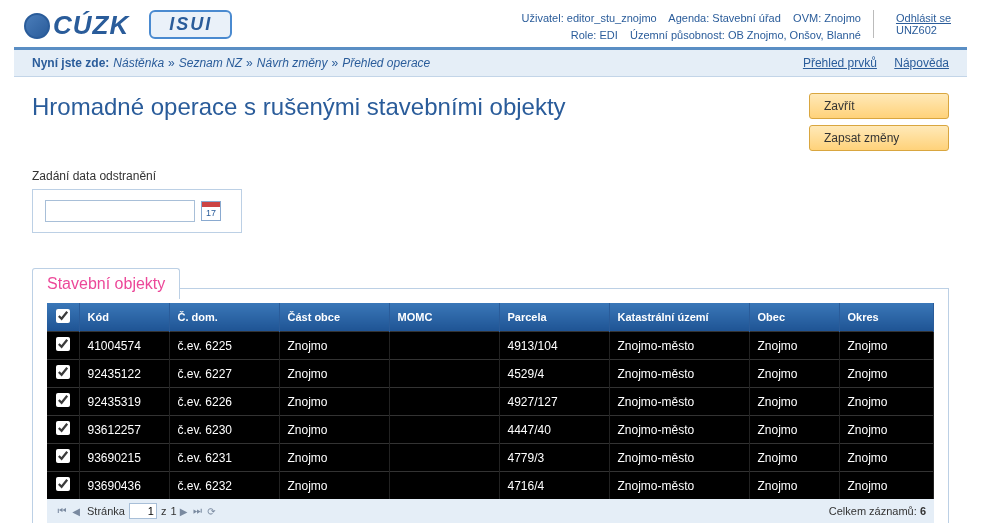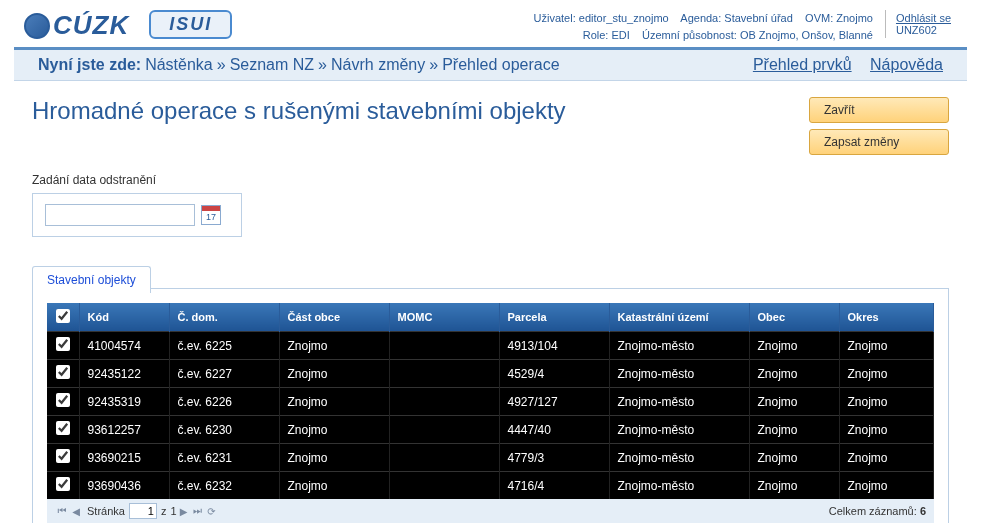--- a/index.html
+++ b/index.html
@@ -8,49 +8,49 @@
 
   
   .header { display: flex; align-items: flex-start; padding: 6px 10px 4px 10px; border-bottom: 3px solid #5a8ec4; }
   .logo-cuzk { font-family: Arial, sans-serif; font-size: 26px; font-weight: bold; font-style: italic; color: #2a5c9a; letter-spacing: 1px; display: flex; align-items: center; }
   .logo-globe { width: 26px; height: 26px; border: 2px solid #2a5c9a; border-radius: 50%; margin-right: 3px; background: linear-gradient(135deg,#4a7dba 0%,#2a5c9a 100%); position: relative; }
   .logo-isui { margin-left: 20px; border: 2px solid #4a8ad0; border-radius: 6px; padding: 2px 18px; color: #2a5c9a; font-weight: bold; font-style: italic; font-size: 18px; background: #eaf1f9; letter-spacing: 2px; }
   .header-info { margin-left: auto; text-align: right; font-size: 11px; color: #2a5c9a; line-height: 1.5; }
   .header-info .row { white-space: nowrap; }
   .header-info .label { color: #2a5c9a; }
   .header-info .val { color: #2a5c9a; }
-  .logout-box { margin-left: 12px; border-left: 1px solid #bbb; padding: 2px 6px 2px 10px; text-align: left; font-size: 11px; }
+  .logout-box { margin-left: 12px; border-left: 1px solid #bbb; padding: 2px 6px 2px 22px; text-align: left; font-size: 11px; }
   .logout-box a { color: #2a5c9a; text-decoration: underline; display: block; }
   .logout-code { color: #2a5c9a; }
 
   
-  .crumb-bar { background: #e5eef7; border-bottom: 1px solid #c3d5e8; padding: 6px 24px; display: flex; align-items: flex-end; font-size: 16px; color: #2a5c9a; }
+  .crumb-bar { background: #e5eef7; border-bottom: 1px solid #c3d5e8; padding: 6px 18px; display: flex; align-items: flex-end; font-size: 12px; color: #2a5c9a; }
   .crumb-label { font-weight: bold; color: #2a5c9a; margin-right: 4px; }
-  .crumb-item { color: #2a5c9a; }
+  .crumb-item { color: #2a5c9a; font-style: italic; }
   .crumb-sep { margin: 0 4px; color: #2a5c9a; }
   .crumb-links { margin-left: auto; }
   .crumb-links a { color: #2a5c9a; text-decoration: underline; margin-left: 14px; }
 
   
   .content { padding: 16px 18px 4px 18px; }
   .title-row { display: flex; align-items: flex-start; }
   h1 { font-size: 24px; font-weight: normal; color: #2a5c9a; flex: 1; }
   .btn-stack { display: flex; flex-direction: column; gap: 6px; align-items: center; }
   .btn { background: linear-gradient(#ffe9b8,#ffd27a); border: 1px solid #d9a63f; border-radius: 3px; padding: 5px 14px; font-size: 12px; color: #333; cursor: pointer; text-align: left; min-width: 140px; }
 
   .section-label { margin-top: 18px; font-size: 12px; color: #333; }
   .date-box { margin-top: 6px; border: 1px solid #bcd0e5; padding: 10px 12px; width: 210px; display: flex; align-items: center; gap: 6px; background: #fff; }
   .date-input { border: 1px solid #a8bfd8; height: 22px; width: 150px; padding: 0 4px; font-size: 12px; }
   .cal-icon { width: 20px; height: 20px; background: #fff; border: 1px solid #8aaad0; position: relative; cursor: pointer; }
   .cal-icon::before { content: "17"; position: absolute; left: 0; right: 0; bottom: 1px; top: 6px; font-size: 9px; color: #2a5c9a; text-align: center; }
   .cal-icon::after { content: ""; position: absolute; left: 0; right: 0; top: 0; height: 5px; background: #c44; }
 
   
   .tabs { margin-top: 24px; }
-  .tab { display: inline-block; background: #fff; border: 1px solid #bcd0e5; border-bottom: none; padding: 6px 14px; font-size: 12px; color: #1d4ed8; border-radius: 3px 3px 0 0; position: relative; top: 5px; }
+  .tab { display: inline-block; background: #fff; border: 1px solid #bcd0e5; border-bottom: none; padding: 6px 14px; font-size: 16px; color: #ec4899; border-radius: 3px 3px 0 0; position: relative; top: 11px; }
   .tab-panel { border: 1px solid #bcd0e5; padding: 14px; }
 
   
   table { width: 100%; border-collapse: collapse; table-layout: fixed; }
   thead th { background: linear-gradient(#3a77b8,#1f5494); color: #fff; font-weight: bold; font-size: 11px; text-align: left; padding: 6px 8px; border-right: 1px solid #2a5c9a; }
   thead th:first-child { width: 30px; text-align: center; }
   tbody td { background: #000; color: #fff; font-size: 12px; padding: 5px 8px; border-right: 1px solid #222; border-top: 1px solid #333; }
   tbody td:first-child { text-align: center; }
   .chk { width: 14px; height: 14px; accent-color: #fff; }
 

